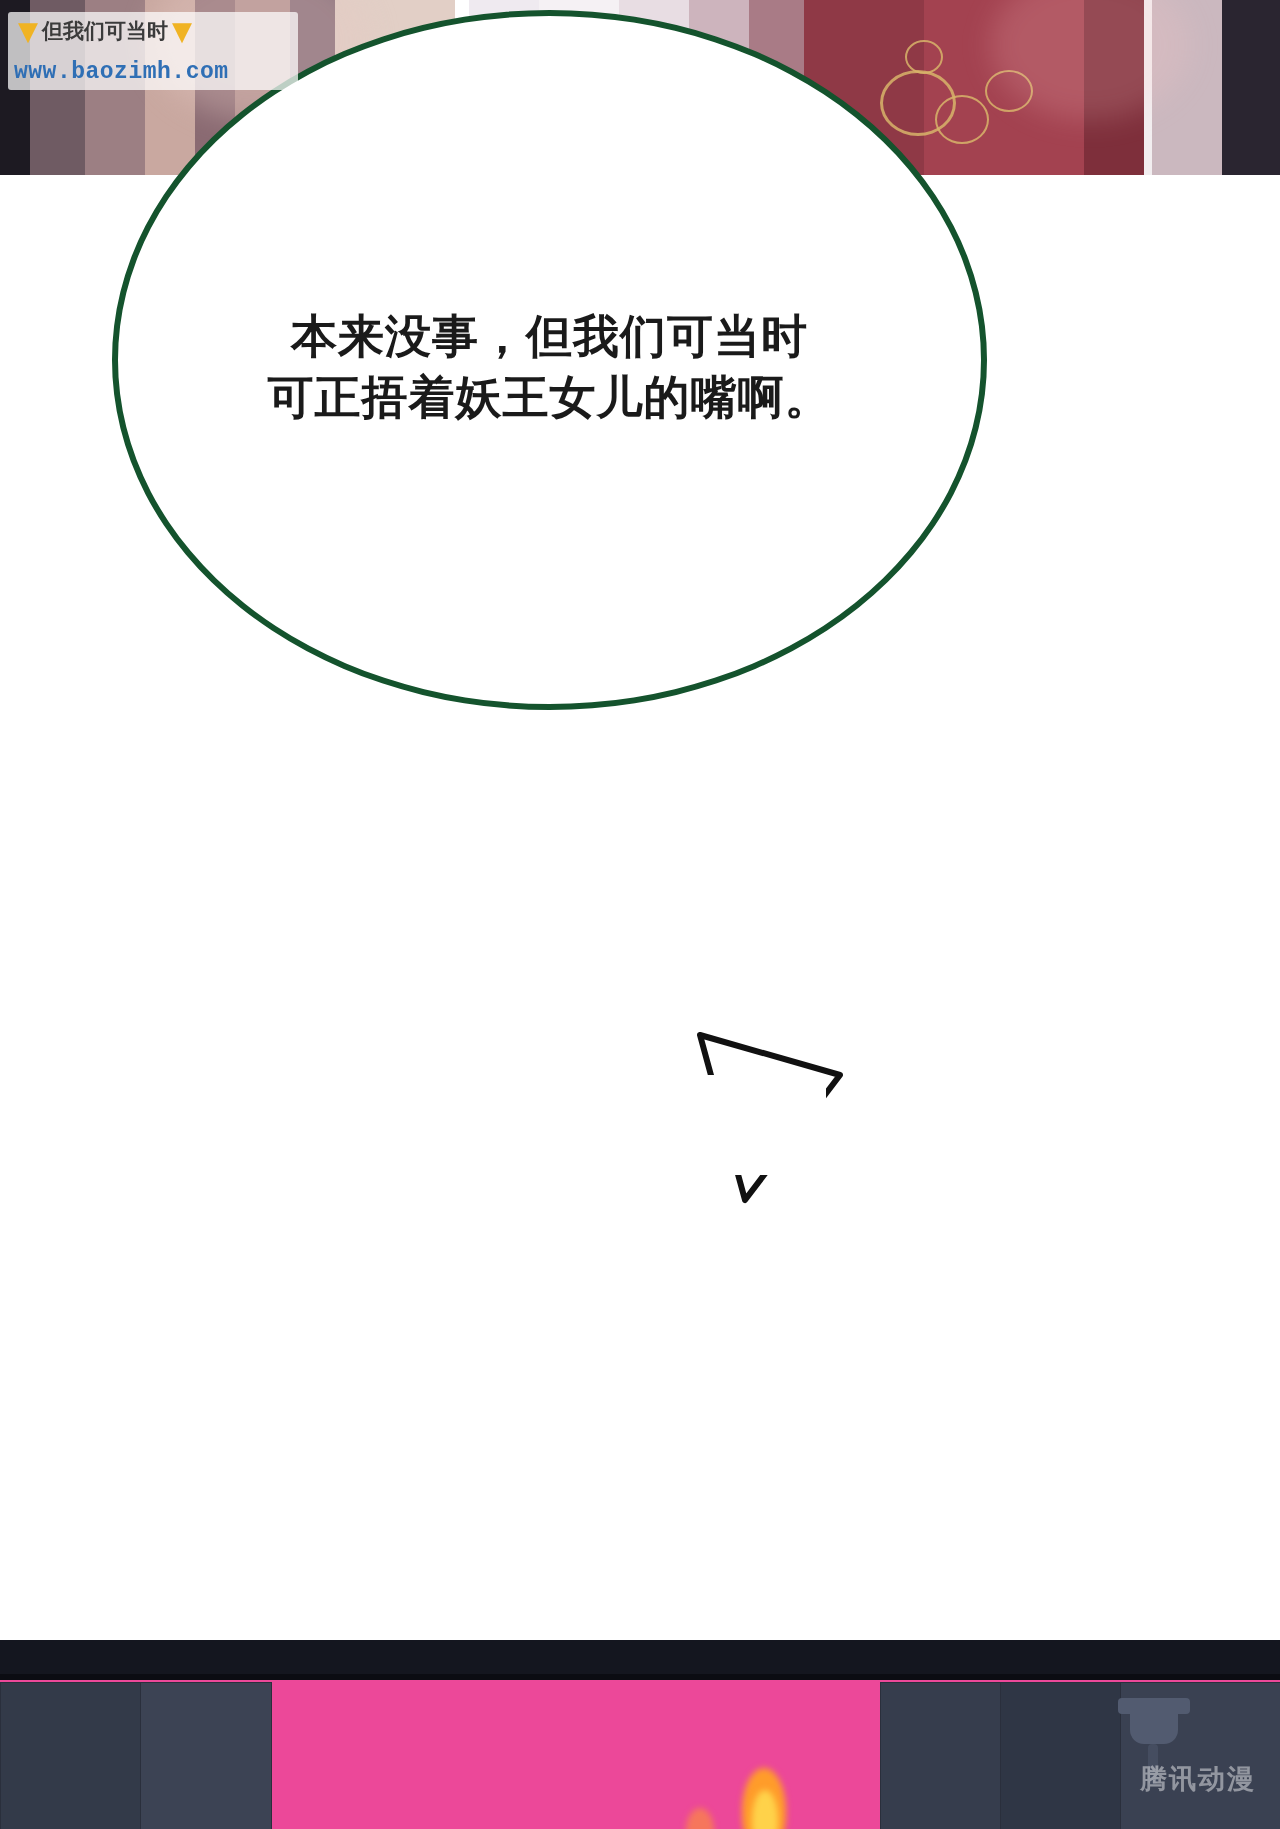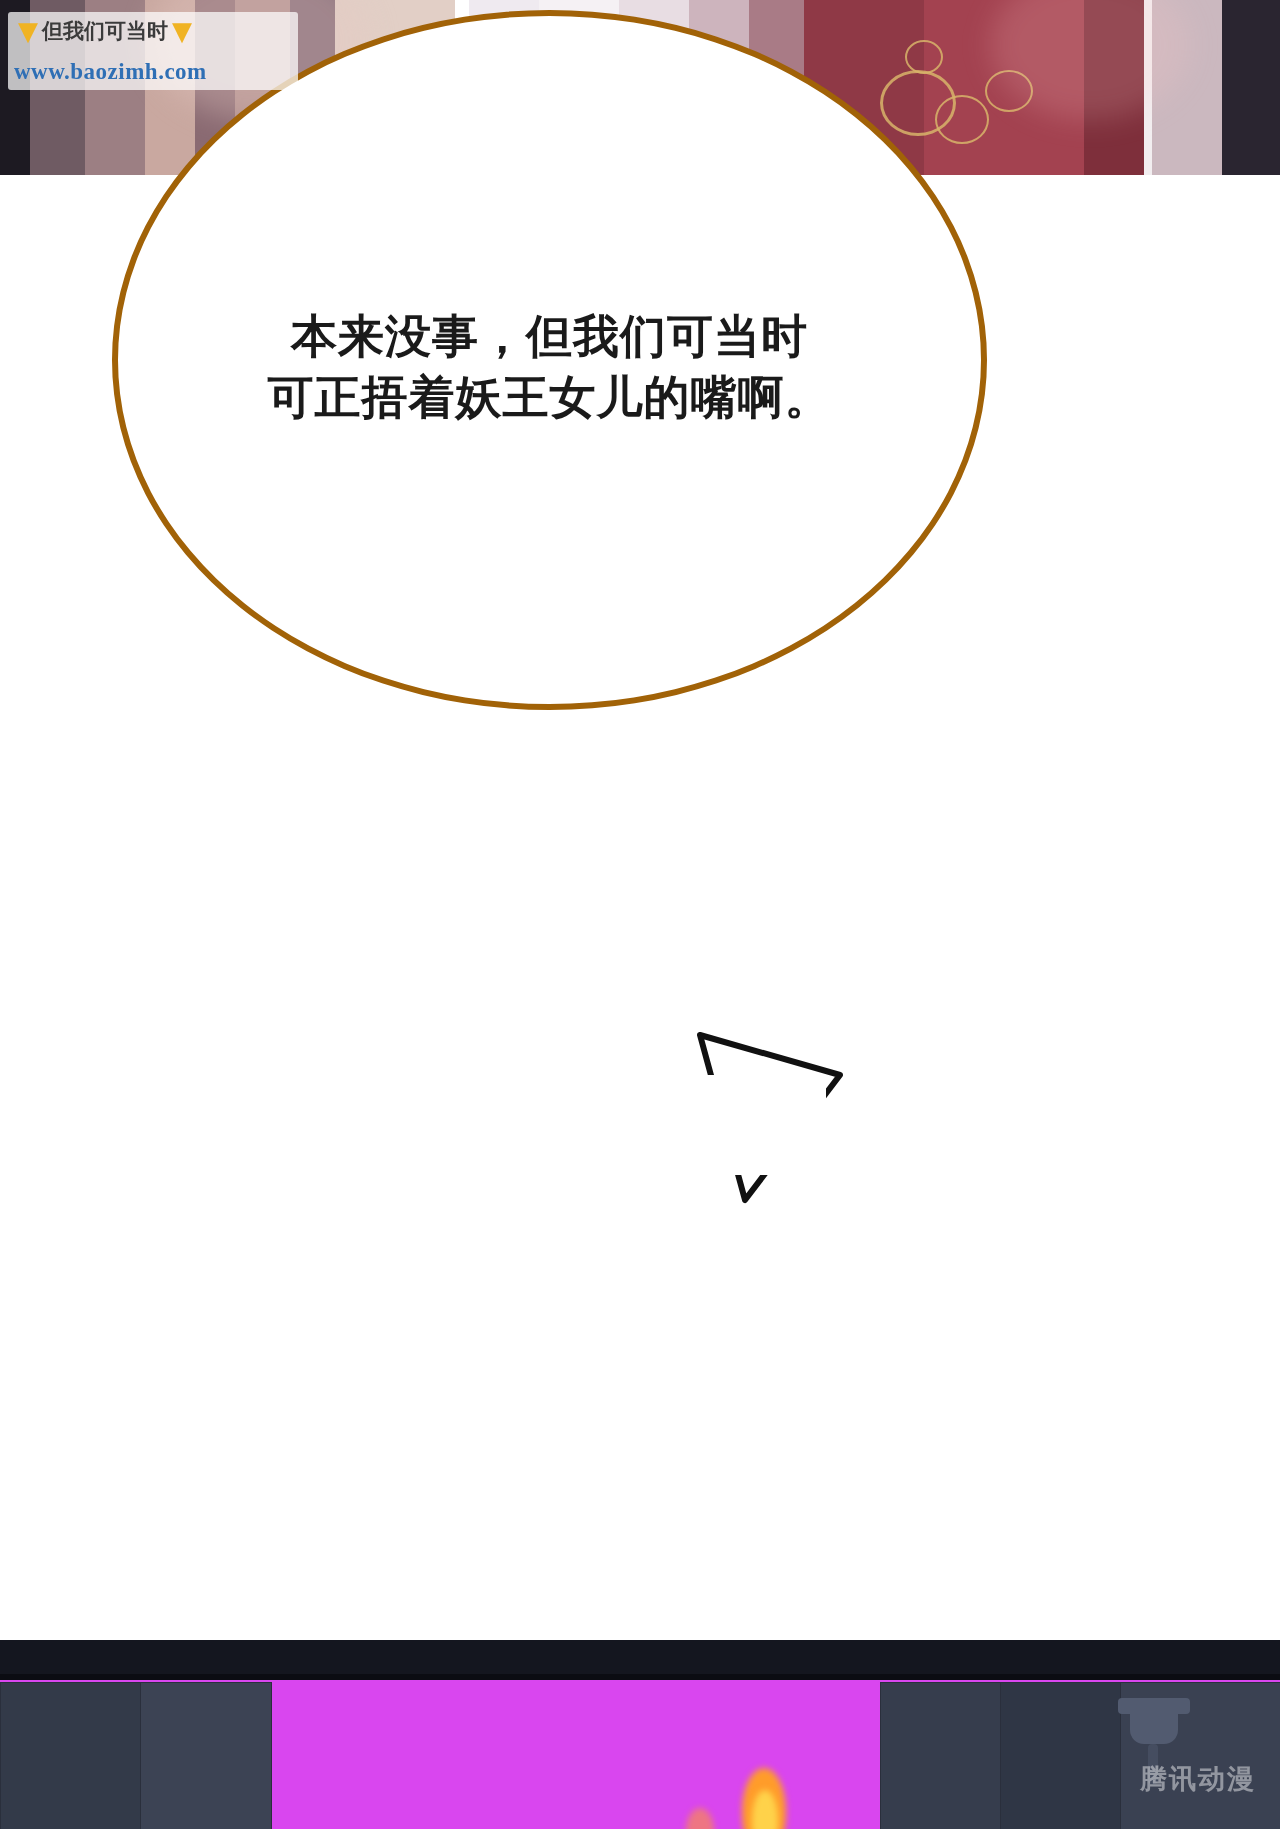--- a/index.html
+++ b/index.html
@@ -47,21 +47,21 @@
     border: 3px solid #d8b46a;
     opacity: .85;
   }
 
   
   .panel-bottom {
     position: absolute;
     left: 0; bottom: 0;
     width: 1280px; height: 189px;
     overflow: hidden;
-    background: #d946ef;
+    background: #ec4899;
   }
   .pb-band {
     position: absolute;
     left: 0; right: 0;
     background: #161821;
   }
   .pb-block {
     position: absolute;
     background: #3a4152;
     border: 1px solid #2a2f3c;
@@ -74,21 +74,21 @@
   .pb-lamp {
     position: absolute;
     background: #525b70;
     border-radius: 4px;
   }
 
   
   .balloon {
     position: absolute;
     background: #ffffff;
-    border: 6px solid #a16207;
+    border: 6px solid #14532d;
     border-radius: 50%;
     box-sizing: border-box;
   }
   .balloon-text {
     position: absolute;
     left: 0; right: 0;
     text-align: center;
     color: #1a1a1a;
     font-family: "DejaVu Sans", "Liberation Sans", sans-serif;
     font-weight: 700;
@@ -146,21 +146,21 @@
   }
   .wm-arrow {
     color: #f0b323;
     font-size: 26px;
     line-height: 1;
     margin: 0 4px;
   }
   .wm-line2 {
     font-size: 23px;
     color: #2f6fb5;
-    font-family: Liberation Serif, serif;
+    font-family: Liberation Mono, monospace;
     font-weight: 700;
     letter-spacing: .5px;
     margin-top: 14px;
   }
   .wm-bottom {
     position: absolute;
     right: 24px; bottom: 32px;
     font-size: 27px;
     font-weight: 700;
     color: rgba(255,255,255,0.45);

